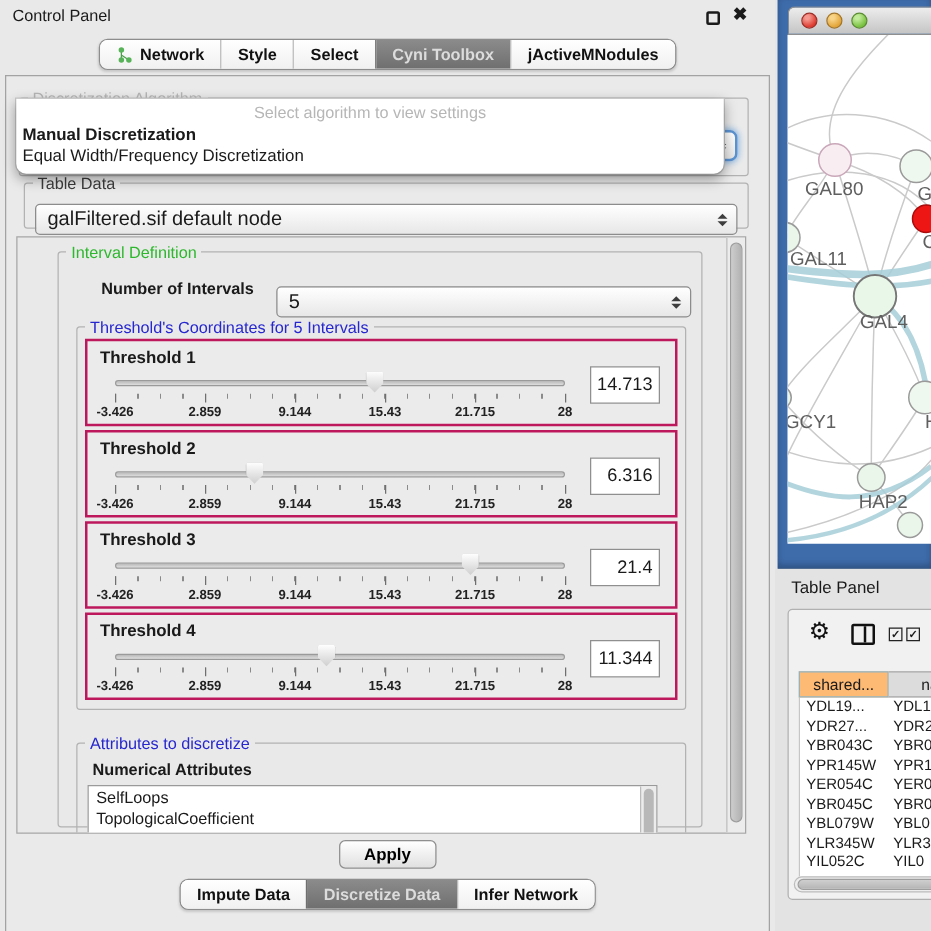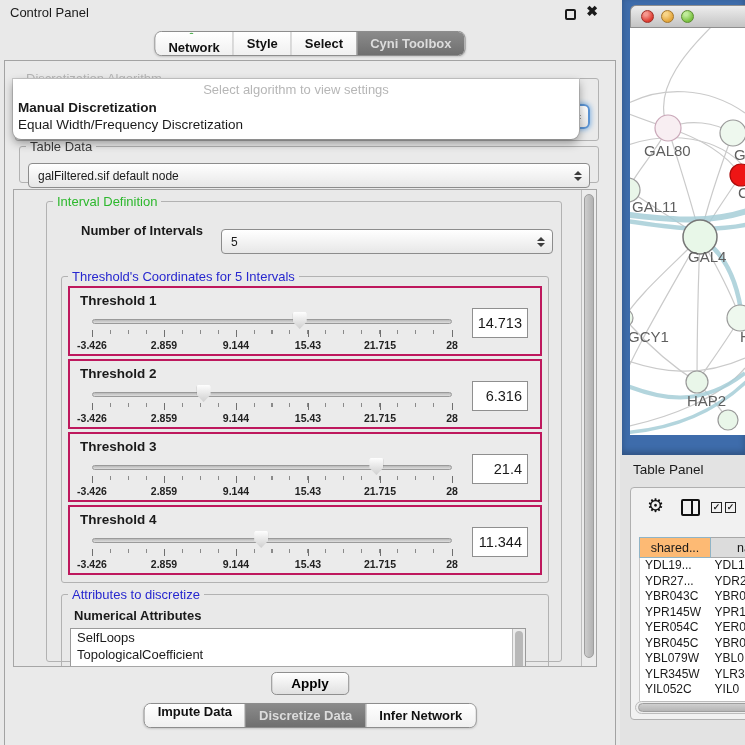--- a/index.html
+++ b/index.html
@@ -11,51 +11,51 @@
   }
   
   .control-panel { position:absolute; left:0; top:0; width:620px; height:745px; background:#e9e9e9; }
   .cp-title { position:absolute; left:10px; top:5px; font-size:13px; }
   .cp-float { position:absolute; right:44px; top:9px; width:11px; height:11px; border:2px solid #1a1a1a; border-radius:2px; }
   .cp-close { position:absolute; right:22px; top:3px; font-size:14px; font-weight:700; }
   .tabbar { position:absolute; display:flex; height:25px; border:1px solid #8d8d8d; border-radius:7px; overflow:hidden; background:#fff; box-shadow:0 1px 2px rgba(0,0,0,.15); }
   .tabbar.top { top:31px; left:50%; transform:translateX(-50%); }
   .tabbar.bottom { top:703px; left:50%; transform:translateX(-50%); }
   .tab { display:flex; align-items:center; gap:6px; padding:0 13px; font-size:13px; font-weight:700; color:#111; background:linear-gradient(#ffffff,#f0f0f0); border-left:1px solid #b9b9b9; white-space:nowrap; }
-  .tab:first-child { border-left:none;flex-direction:column; }
+  .tab:first-child { border-left:none; }
   .tab.selected { background:linear-gradient(#8b8b8b,#6f6f6f); color:#dcdcdc; border-left-color:#6f6f6f; }
   .panel-body { position:absolute; left:4px; top:60px; width:612px; height:728px; border:1px solid #a3a3a3; background:#eaeaea; }
   fieldset { position:absolute; border:1px solid #b2b2b2; border-radius:3px; }
   legend { margin-left:6px; padding:0 4px; font-size:13px; }
   .fs-algo   { left:10px; top:10px;  width:584px; height:70px; }
   .fs-algo legend { color:#b5b5b5; }
   .fs-tdata  { left:14px; top:78px;  width:580px; height:44px; }
   .fs-tdata legend { color:#3c3c3c; }
-  .combo { position:relative; height:25px; border:1px solid #8c8c8c; border-radius:4px; background:linear-gradient(#ffffff,#e7e7e7); display:flex; align-items:center; padding:0 24px 0 9px; font-size:12px; }
+  .combo { position:relative; height:25px; border:1px solid #8c8c8c; border-radius:4px; background:linear-gradient(#ffffff,#e7e7e7); display:flex; align-items:center; padding:0 24px 0 9px; font-size:16px; }
   .combo.focused { border:2px solid #5b93d2; box-shadow:0 0 5px 1px #86b4e2; border-radius:6px; }
   .stepper { position:absolute; right:7px; top:50%; transform:translateY(-50%); display:flex; flex-direction:column; gap:2px; }
   .stepper i { width:0; height:0; border-left:4px solid transparent; border-right:4px solid transparent; }
   .stepper .up { border-bottom:4px solid #3d3d3d; }
   .stepper .dn { border-top:4px solid #3d3d3d; }
   .algo-combo { position:absolute; left:10px; right:8px; top:18px; }
   .tdata-combo { position:absolute; left:8px; right:8px; top:9px; }
   
   .popup { position:absolute; left:8px; top:18px; width:566px; height:60px; background:#fff; border-radius:0 0 8px 8px; box-shadow:0 4px 10px rgba(0,0,0,.38), 0 0 0 1px #c9c9c9; z-index:6; }
   .popup-hint { padding-top:3px; text-align:center; color:#b6b6b6; font-size:13px; height:20px; }
   .popup-item { font-size:13.5px; padding:1px 5px; }
   .popup-item.bold { font-weight:700; }
   
   .viewport { position:absolute; left:8px; top:128px; width:584px; height:478px; border:1px solid #a6a6a6; background:#e9e9e9; overflow:hidden; }
   .vscroll { position:absolute; right:0; top:0; bottom:0; width:15px; background:#ececec; border-left:1px solid #bdbdbd; }
   .vscroll .thumb { position:absolute; left:2px; right:2px; top:4px; bottom:8px; border-radius:6px; background:linear-gradient(90deg,#cdcdcd,#b2b2b2); border:1px solid #9e9e9e; }
   .fs-interval { left:32px; top:4px; width:516px; height:468px; background:#e9e9e9; }
   .fs-interval > legend { color:#2db82d; }
   .noi-label { position:absolute; left:34px; top:14px; font-size:13px; font-weight:700; }
   .noi-combo { position:absolute; left:174px; top:20px; width:332px; }
-  .fs-thr { left:14px; top:60px; width:488px; height:314px; }
+  .fs-thr { left:14px; top:45px; width:488px; height:314px; }
   .fs-thr > legend, .fs-attr > legend { color:#2727cf; }
   .thr-list { position:absolute; left:6px; right:6px; top:2px; }
   .thr-panel { position:relative; height:70px; margin-bottom:3px; border:2px solid #be185d; background:#ebebeb; }
   .thr-label { position:absolute; left:10px; top:5px; font-size:13.5px; font-weight:700; }
   .slider { position:absolute; left:22px; right:88px; top:0; height:100%; }
   .track { position:absolute; left:0; right:0; top:31px; height:5px; border:1px solid #9a9a9a; border-radius:3px; background:linear-gradient(#b9b9b9,#dedede); }
   .thumb-sl { position:absolute; top:24px; width:14px; height:17px; margin-left:-7px; background:linear-gradient(#fefefe,#cfcfcf); clip-path:polygon(8% 0,92% 0,100% 10%,100% 58%,50% 100%,0 58%,0 10%); filter:drop-shadow(0 0 1px #777); }
   .ticks { position:absolute; left:0; right:0; top:42px; height:8px; background:repeating-linear-gradient(90deg,#8a8a8a 0 1px,transparent 1px 5%); background-size:calc(100% - 1px) 4px; background-repeat:no-repeat; }
   .ticks i { position:absolute; top:0; width:1px; height:7px; background:#6f6f6f; }
   .m0{left:0}.m1{left:20%}.m2{left:40%}.m3{left:60%}.m4{left:80%}.m5{left:100%}
@@ -119,20 +119,23 @@
           <span>Network</span>
         </div>
         <div class="tab">
           <span>Style</span>
         </div>
         <div class="tab">
           <span>Select</span>
         </div>
         <div class="tab selected">
           <span>Cyni Toolbox</span>
+        </div>
+        <div class="tab">
+          <span>jActiveMNodules</span>
         </div>
       </div>
 
     <div class="panel-body">
 
       <fieldset class="fs-algo">
         <legend>Discretization Algorithm</legend>
         <div class="combo focused algo-combo">
           <span class="stepper">
               <i class="up"></i>

